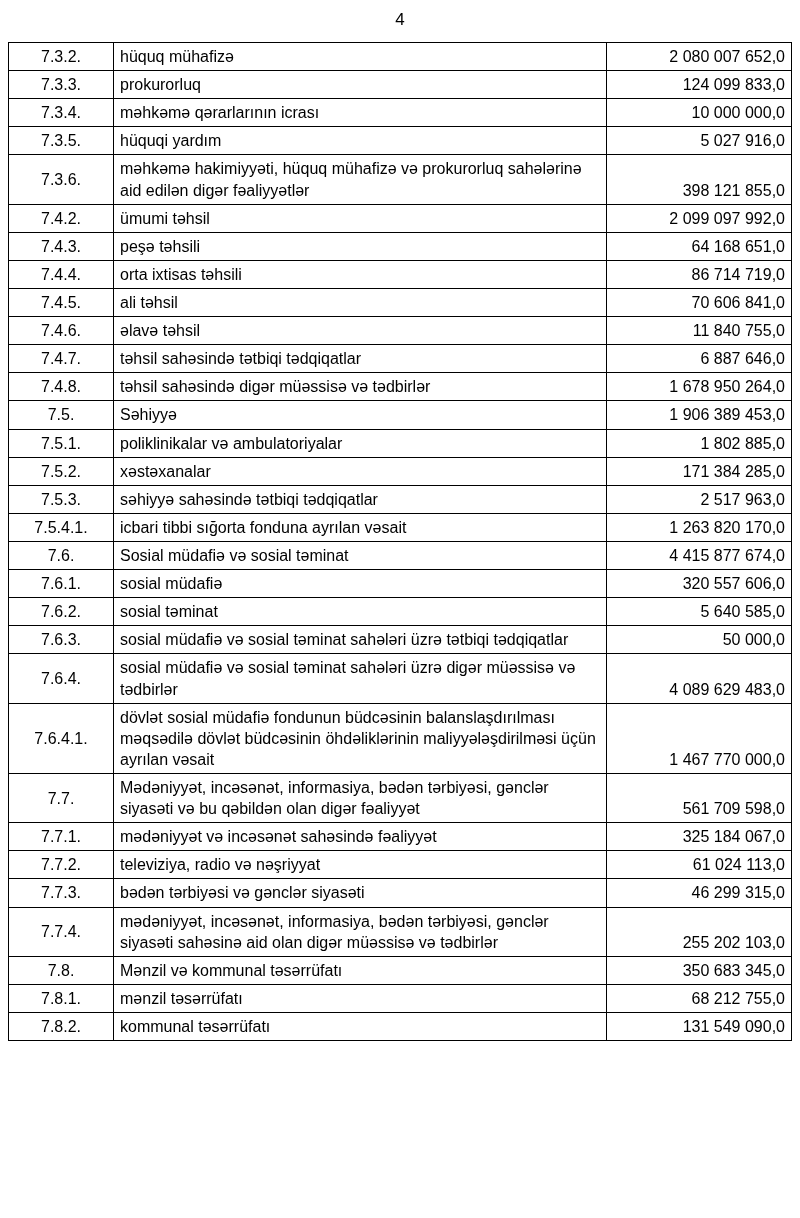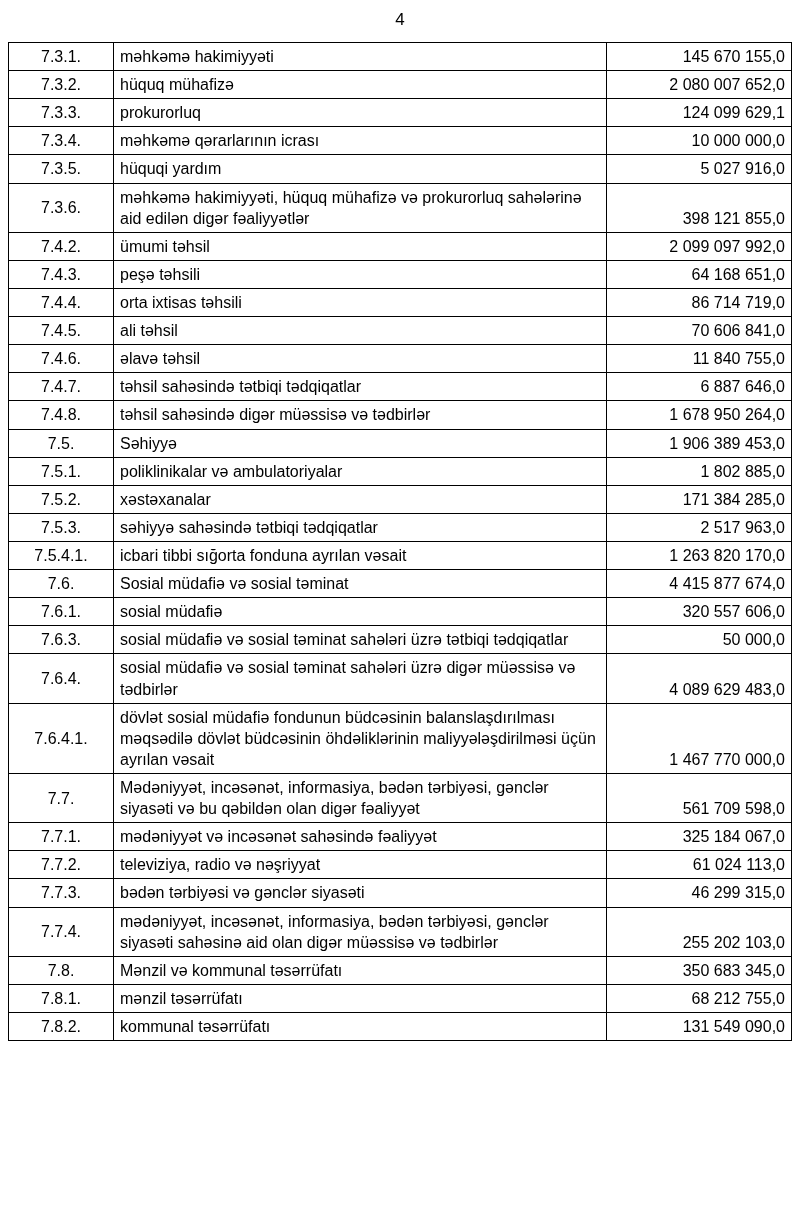--- a/index.html
+++ b/index.html
@@ -54,33 +54,28 @@
 </style>
 </head>
 <body>
 
 <div class="page">
   <div class="page-number">4</div>
 
   <table class="budget">
     <tbody>
         <tr>
-          <td class="code">7.3.1.</td>
-          <td class="desc">məhkəmə hakimiyyəti</td>
-          <td class="amount">145 670 155,0</td>
-        </tr>
-        <tr>
           <td class="code">7.3.2.</td>
           <td class="desc">hüquq mühafizə</td>
           <td class="amount">2 080 007 652,0</td>
         </tr>
         <tr>
           <td class="code">7.3.3.</td>
           <td class="desc">prokurorluq</td>
-          <td class="amount">124 099 629,1</td>
+          <td class="amount">124 099 833,0</td>
         </tr>
         <tr>
           <td class="code">7.3.4.</td>
           <td class="desc">məhkəmə qərarlarının icrası</td>
           <td class="amount">10 000 000,0</td>
         </tr>
         <tr>
           <td class="code">7.3.5.</td>
           <td class="desc">hüquqi yardım</td>
           <td class="amount">5 027 916,0</td>
@@ -152,20 +147,25 @@
         </tr>
         <tr>
           <td class="code">7.6.</td>
           <td class="desc">Sosial müdafiə və sosial təminat</td>
           <td class="amount">4 415 877 674,0</td>
         </tr>
         <tr>
           <td class="code">7.6.1.</td>
           <td class="desc">sosial müdafiə</td>
           <td class="amount">320 557 606,0</td>
+        </tr>
+        <tr>
+          <td class="code">7.6.2.</td>
+          <td class="desc">sosial təminat</td>
+          <td class="amount">5 640 585,0</td>
         </tr>
         <tr>
           <td class="code">7.6.3.</td>
           <td class="desc">sosial müdafiə və sosial təminat sahələri üzrə tətbiqi tədqiqatlar</td>
           <td class="amount">50 000,0</td>
         </tr>
         <tr>
           <td class="code">7.6.4.</td>
           <td class="desc">sosial müdafiə və sosial təminat sahələri üzrə digər müəssisə və tədbirlər</td>
           <td class="amount">4 089 629 483,0</td>

